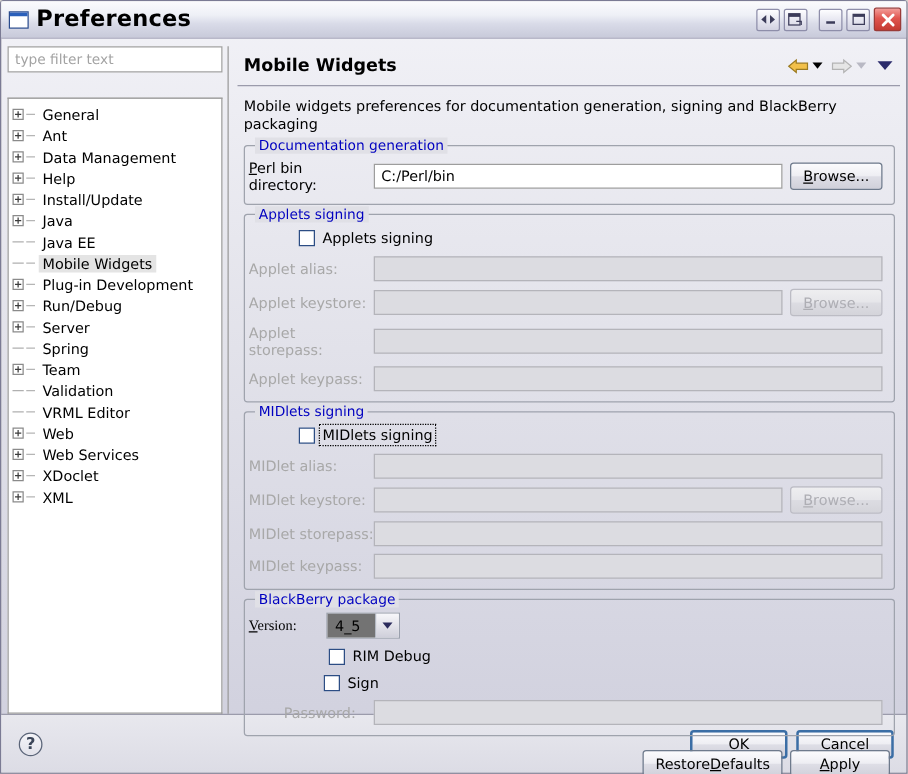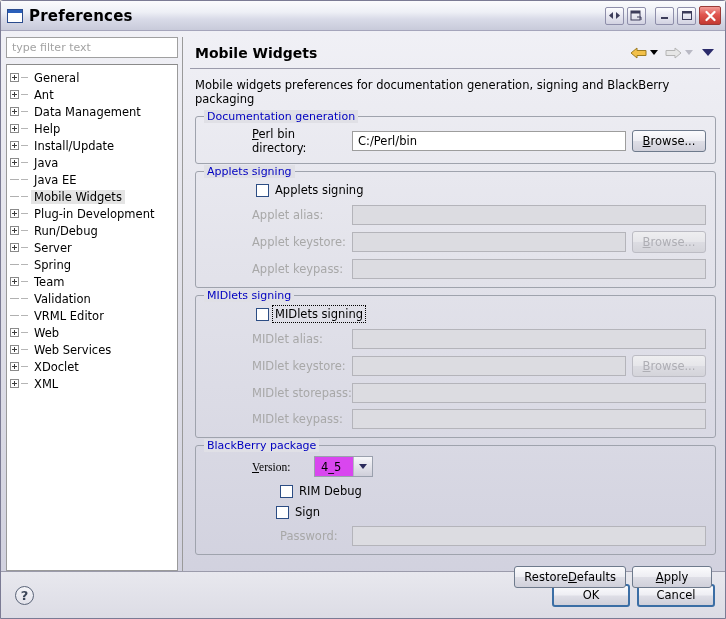--- a/index.html
+++ b/index.html
@@ -36,21 +36,21 @@
     background: #fff;
     position: relative;
     flex: 0 0 auto;
     margin-right: 6px;
   }
   .win-icon::before {
     content: ""; position: absolute; left: 0; top: 0; right: 0; height: 3px;
     background: #2a5fba;
   }
   #title-text {
-    font-weight: bold; font-size: 15px; color: #000;
+    font-weight: bold; font-size: 18px; color: #000;
     letter-spacing: .2px; flex: 1 1 auto;
   }
   #titlebuttons { display: flex; align-items: center; gap: 3px; }
   .tbtn {
     width: 19px; height: 18px;
     border: 1px solid #8e8eaa;
     border-radius: 2px;
     background: linear-gradient(to bottom, #fdfdff 0%, #e7e7f1 50%, #d2d2e1 100%);
     display: flex; align-items: center; justify-content: center;
     color: #4a4a66; font-size: 9px; line-height: 1;
@@ -81,21 +81,21 @@
     display: flex; flex-direction: column;
     padding-right: 4px;
   }
   #filterbox {
     height: 21px;
     border: 1px solid #a0a0a0;
     background: #fff;
     color: #a3a3a3;
     padding: 3px 5px;
     font-size: 11px;
-    margin-bottom: 6px;
+    margin-bottom: 20px;
   }
   #tree {
     flex: 1 1 auto;
     background: #fff;
     border: 1px solid #9a9a9a;
     border-top-color: #8a8a8a;
     overflow: hidden;
     padding: 4px 0 0 0;
     margin-bottom: 0;
   }
@@ -162,33 +162,33 @@
   }
 
   #form-area { flex: 1 1 auto; padding: 0 4px 0 5px; position: relative; min-height: 0; }
 
   
   .group {
     border: 1px solid #9fa3ad;
     border-radius: 3px;
     position: relative;
     margin-bottom: 7px;
-    padding: 10px 9px 8px 20px;
+    padding: 10px 9px 8px 3px;
   }
   .group > .legend {
     position: absolute; top: -7px; left: 8px;
     background: #e2e2e7;
     padding: 0 3px;
     color: #0000c0;
     font-size: 11px;
   }
   
   .group > .legend { background: linear-gradient(to bottom,#e0e0e6,#e0e0e6); }
 
-  .row { display: flex; align-items: center; margin-bottom: 6px; margin-left: 36px; }
+  .row { display: flex; align-items: center; margin-bottom: 6px; }
   .row:last-child { margin-bottom: 0; }
   .fld-label {
     width: 100px; flex: 0 0 100px;
     font-size: 11.5px; color: #000;
   }
   .fld-label.dim { color: #a8a8a8; }
   .textfield {
     flex: 1 1 auto;
     height: 20px;
     border: 1px solid #9d9d9d;
@@ -239,21 +239,21 @@
     display: inline-flex; align-items: stretch;
     height: 21px;
     border: 1px solid #9aa0ad;
     background: #fff;
     margin-left: 0;
   }
   .combo .val {
     width: 38px; padding: 0 6px;
     display: flex; align-items: center;
     font-size: 11.5px; color: #000;
-    background: #d946ef;
+    background: #737373;
   }
   .combo .arrow {
     width: 19px;
     border-left: 1px solid #b3b8c2;
     background: linear-gradient(to bottom, #f7f7fa 0%, #e3e3ea 50%, #cfcfda 100%);
     display: flex; align-items: center; justify-content: center;
   }
   .combo .arrow i {
     width: 0; height: 0;
     border-left: 4px solid transparent;
@@ -479,20 +479,24 @@
           </div>
           <div class="row">
             <span class="fld-label dim">Applet keystore:</span>
             <span class="textfield disabled"></span>
             <span class="btn browse disabled">
                 <span class="u">B</span>
                 <span>rowse...</span>
               </span>
           </div>
           <div class="row">
+            <span class="fld-label dim">Applet storepass:</span>
+            <span class="textfield disabled"></span>
+          </div>
+          <div class="row">
             <span class="fld-label dim">Applet keypass:</span>
             <span class="textfield disabled"></span>
           </div>
         </div>
 
         <div class="group">
           <span class="legend">MIDlets signing</span>
           <div class="cbrow indent-40">
             <span class="checkbox"></span>
             <span class="cb-label focus">MIDlets signing</span>

